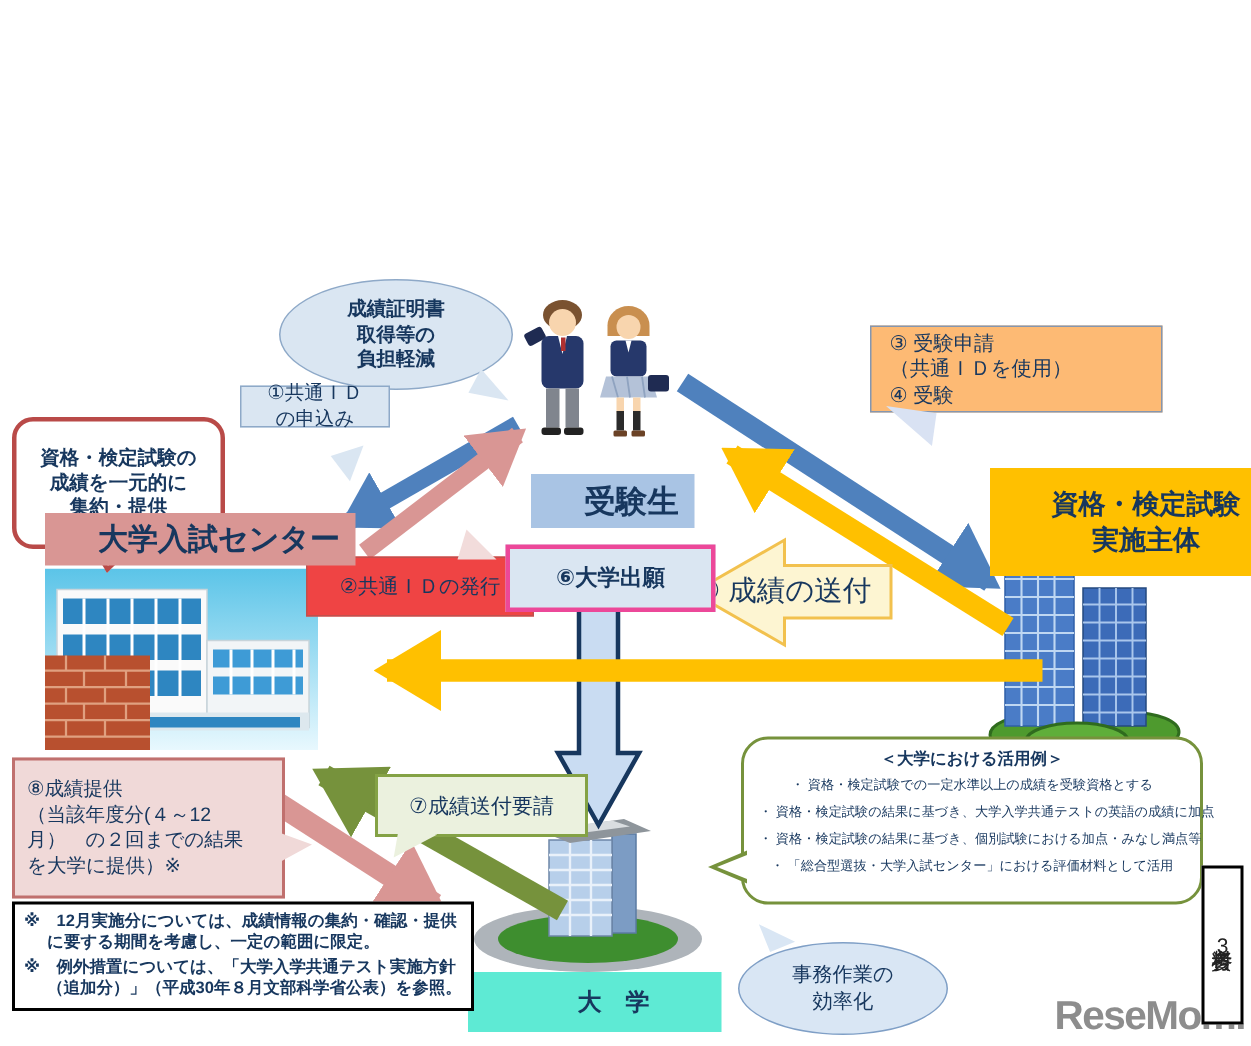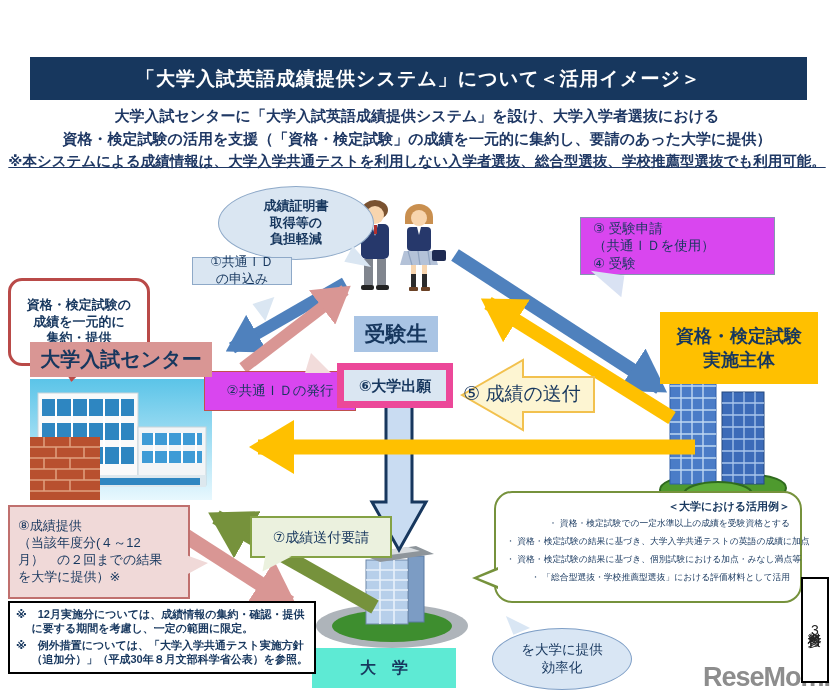--- a/index.html
+++ b/index.html
@@ -10,51 +10,51 @@
   .ctr{display:flex;align-items:center;justify-content:center;text-align:center;}
 
   .title-bar{left:30px;top:57px;width:777px;height:43px;background:#17375E;color:#fff;
              font-size:19px;font-weight:bold;letter-spacing:1px;}
   .intro{left:0;top:104px;width:834px;text-align:center;font-weight:bold;color:#1F3864;}
   .intro .l{font-size:15px;line-height:23px;}
   .intro .u{font-size:14.5px;text-decoration:underline;}
 
   
   .co{box-sizing:border-box;font-size:13px;line-height:1.3;color:#17375E;z-index:4;}
-  .blue-co{background:#DAE6F2;border:1.5px solid #8EA9C8;margin-left:32px;}
+  .blue-co{background:#DAE6F2;border:1.5px solid #8EA9C8;}
   .bubble-aggregate{left:8px;top:246px;width:142px;height:88px;background:#fff;border:3px solid #B94A48;
                     border-radius:14px;font-weight:bold;margin-top:32px;}
   .ellipse-burden{left:186px;top:186px;width:156px;height:74px;border-radius:50%;font-weight:bold;}
   .box-step1{left:160px;top:257px;width:100px;height:28px;}
   .box-step34{left:580px;top:217px;width:195px;height:58px;display:flex;align-items:center;
               padding-left:12px;font-size:13.5px;text-align:left;}
-  .box-step2{left:204px;top:371px;width:152px;height:40px;background:#d946ef;border:1.5px solid #C0504D;font-size:13.5px;text-align:right;}
-  .box-step6{left:337px;top:363px;width:116px;height:45px;background:#DAE6F2;border:7px solid #ec4899;
+  .box-step2{left:204px;top:371px;width:152px;height:40px;background:#ef4444;border:1.5px solid #C0504D;font-size:13.5px;text-align:right;}
+  .box-step6{left:337px;top:363px;width:140px;height:45px;background:#DAE6F2;border:3px solid #ec4899;
              font-size:15px;font-weight:bold;z-index:5;}
   .bubble-step7{left:250px;top:516px;width:142px;height:42px;background:#EBF1DE;border:2px solid #84A245;font-size:14px;}
   .box-step8{left:8px;top:505px;width:182px;height:94px;background:#F0D9D8;border:2px solid #C0706E;
              display:flex;align-items:center;padding:20px 8px;text-align:left;font-size:13px;}
   .ellipse-eff{left:492px;top:628px;width:140px;height:62px;background:#D9E6F4;border:1.5px solid #7F9FC6;
                border-radius:50%;font-size:13.5px;}
   .arrow5-text{left:462px;top:377px;width:120px;height:34px;font-size:19px;z-index:5;}
 
   
-  .lab{font-weight:bold;color:#17375E;z-index:4;}
+  .lab{font-weight:bold;color:#17375E;z-index:4;padding-left:25px;}
   .label-examinee{left:354px;top:316px;width:84px;height:36px;background:#A9C4E4;font-size:21px;}
   .label-provider{left:660px;top:312px;width:158px;height:72px;background:#FFC000;font-size:18px;line-height:1.35;}
   .label-center{left:30px;top:342px;width:182px;height:35px;background:#D99694;font-size:20px;text-align:right;}
   .label-univ{left:312px;top:648px;width:144px;height:40px;background:#5eead4;font-size:16px;}
 
   
   .note-box{left:8px;top:601px;width:292px;background:#fff;border:2px solid #000;padding:4px 6px;
             font-size:11px;font-weight:bold;line-height:1.3;z-index:4;text-align:left;}
   .note-box div{padding-left:1.4em;text-indent:-1.4em;margin-bottom:2px;}
   .usage-box{left:494px;top:491px;width:308px;height:112px;background:#fff;border:2px solid #76923C;
              border-radius:18px;padding:6px 10px;font-size:8.8px;line-height:2.05;z-index:4;
-             box-sizing:border-box;text-align:right;}
+             box-sizing:border-box;text-align:center;}
   .usage-box .t{font-size:11px;font-weight:bold;line-height:1.4;}
   .usage-box div{white-space:nowrap;}
 
   .side-label{left:801px;top:577px;width:28px;height:106px;background:#fff;border:2px solid #000;
               writing-mode:vertical-rl;text-orientation:upright;font-size:14px;color:#222;
               display:flex;align-items:center;justify-content:center;z-index:6;box-sizing:border-box;}
   .watermark{right:4px;bottom:4px;color:#8D8D8D;font-size:27px;font-weight:bold;letter-spacing:-1px;z-index:5;}
 
   svg{display:block;}
   .z1{z-index:1;} .z2{z-index:2;} .z3{z-index:3;}
@@ -77,27 +77,21 @@
         border-right:26px solid #76923C;}
   .tail-usage-i{left:-18px;top:77px;border-top:8px solid transparent;border-bottom:8px solid transparent;
         border-right:20px solid #fff;}
   .tail-eff{left:16px;top:-17px;border-right:18px solid transparent;border-bottom:20px solid #D9E6F4;transform:rotate(-22deg);}
 </style>
 </head>
 <body>
 
 <div class="page">
 
-  <div class="abs title-bar ctr">「大学入試英語成績提供システム」について＜活用イメージ＞</div>
-
-  <div class="abs intro">
-    <div class="l">大学入試センターに「大学入試英語成績提供システム」を設け、大学入学者選抜における</div>
-    <div class="l">資格・検定試験の活用を支援（「資格・検定試験」の成績を一元的に集約し、要請のあった大学に提供）</div>
-    <div class="l u">※本システムによる成績情報は、大学入学共通テストを利用しない入学者選抜、総合型選抜、学校推薦型選抜でも利用可能。</div>
-  </div>
+
 
   <svg class="abs z1" style="left:30px;top:379px;" width="182" height="121" viewBox="0 0 182 121">
     <defs>
         <linearGradient id="sky" x1="0" y1="0" x2="0" y2="1">
       <stop offset="0" stop-color="#5BC4E8"></stop>
           <stop offset="1" stop-color="#E8F8FE"></stop>
         </linearGradient>
       </defs>
     <rect x="0" y="0" width="182" height="121" fill="url(#sky)"></rect>
     <rect x="8" y="14" width="100" height="92" fill="#FAFAFA" stroke="#C8D4DA"></rect>
@@ -223,21 +217,21 @@
 負担軽減</span>
     <i class="tri tail-burden"></i>
   </div>
 
   <div class="abs co ctr pre blue-co box-step1">
     <span>①共通ＩＤ
 の申込み</span>
     <i class="tri tail-step1"></i>
   </div>
 
-  <div class="abs co pre box-step34" style="background:#d946ef;border:1.5px solid #8496B0;">
+  <div class="abs co pre box-step34" style="background:#fdba74;border:1.5px solid #8496B0;">
     <span>③ 受験申請
 （共通ＩＤを使用）
 ④ 受験</span>
     <i class="tri tail-step34"></i>
   </div>
 
   <div class="abs co ctr box-step2">
     <span>②共通ＩＤの発行</span>
     <i class="tri tail-step2"></i>
   </div>
@@ -253,37 +247,37 @@
 
   <div class="abs co pre box-step8">
     <span>⑧成績提供
 （当該年度分(４～12
 月）　の２回までの結果
 を大学に提供）※</span>
     <i class="tri tail-step8"></i>
   </div>
 
   <div class="abs co ctr pre ellipse-eff">
-    <span>を大学に提供
+    <span>事務作業の
 効率化</span>
     <i class="tri tail-eff"></i>
   </div>
 
   <div class="abs lab ctr label-examinee">受験生</div>
   <div class="abs lab ctr pre label-provider">資格・検定試験
 実施主体</div>
   <div class="abs lab ctr label-center">大学入試センター</div>
   <div class="abs lab ctr label-univ">大　学</div>
 
   <div class="abs usage-box">
     <div class="t">＜大学における活用例＞</div>
     <div>・ 資格・検定試験での一定水準以上の成績を受験資格とする</div>
     <div>・ 資格・検定試験の結果に基づき、大学入学共通テストの英語の成績に加点</div>
     <div>・ 資格・検定試験の結果に基づき、個別試験における加点・みなし満点等</div>
-    <div>・ 「総合型選抜・学校推薦型選抜」における評価材料として活用</div>
+    <div>・ 「総合型選抜・大学入試センター」における評価材料として活用</div>
     <i class="tri tail-usage-o"></i>
     <i class="tri tail-usage-i"></i>
   </div>
 
   <div class="abs note-box">
     <div>※　12月実施分については、成績情報の集約・確認・提供に要する期間を考慮し、一定の範囲に限定。</div>
     <div>※　例外措置については、「大学入学共通テスト実施方針（追加分）」（平成30年８月文部科学省公表）を参照。</div>
   </div>
 
   <div class="abs side-label">参考資料3</div>

